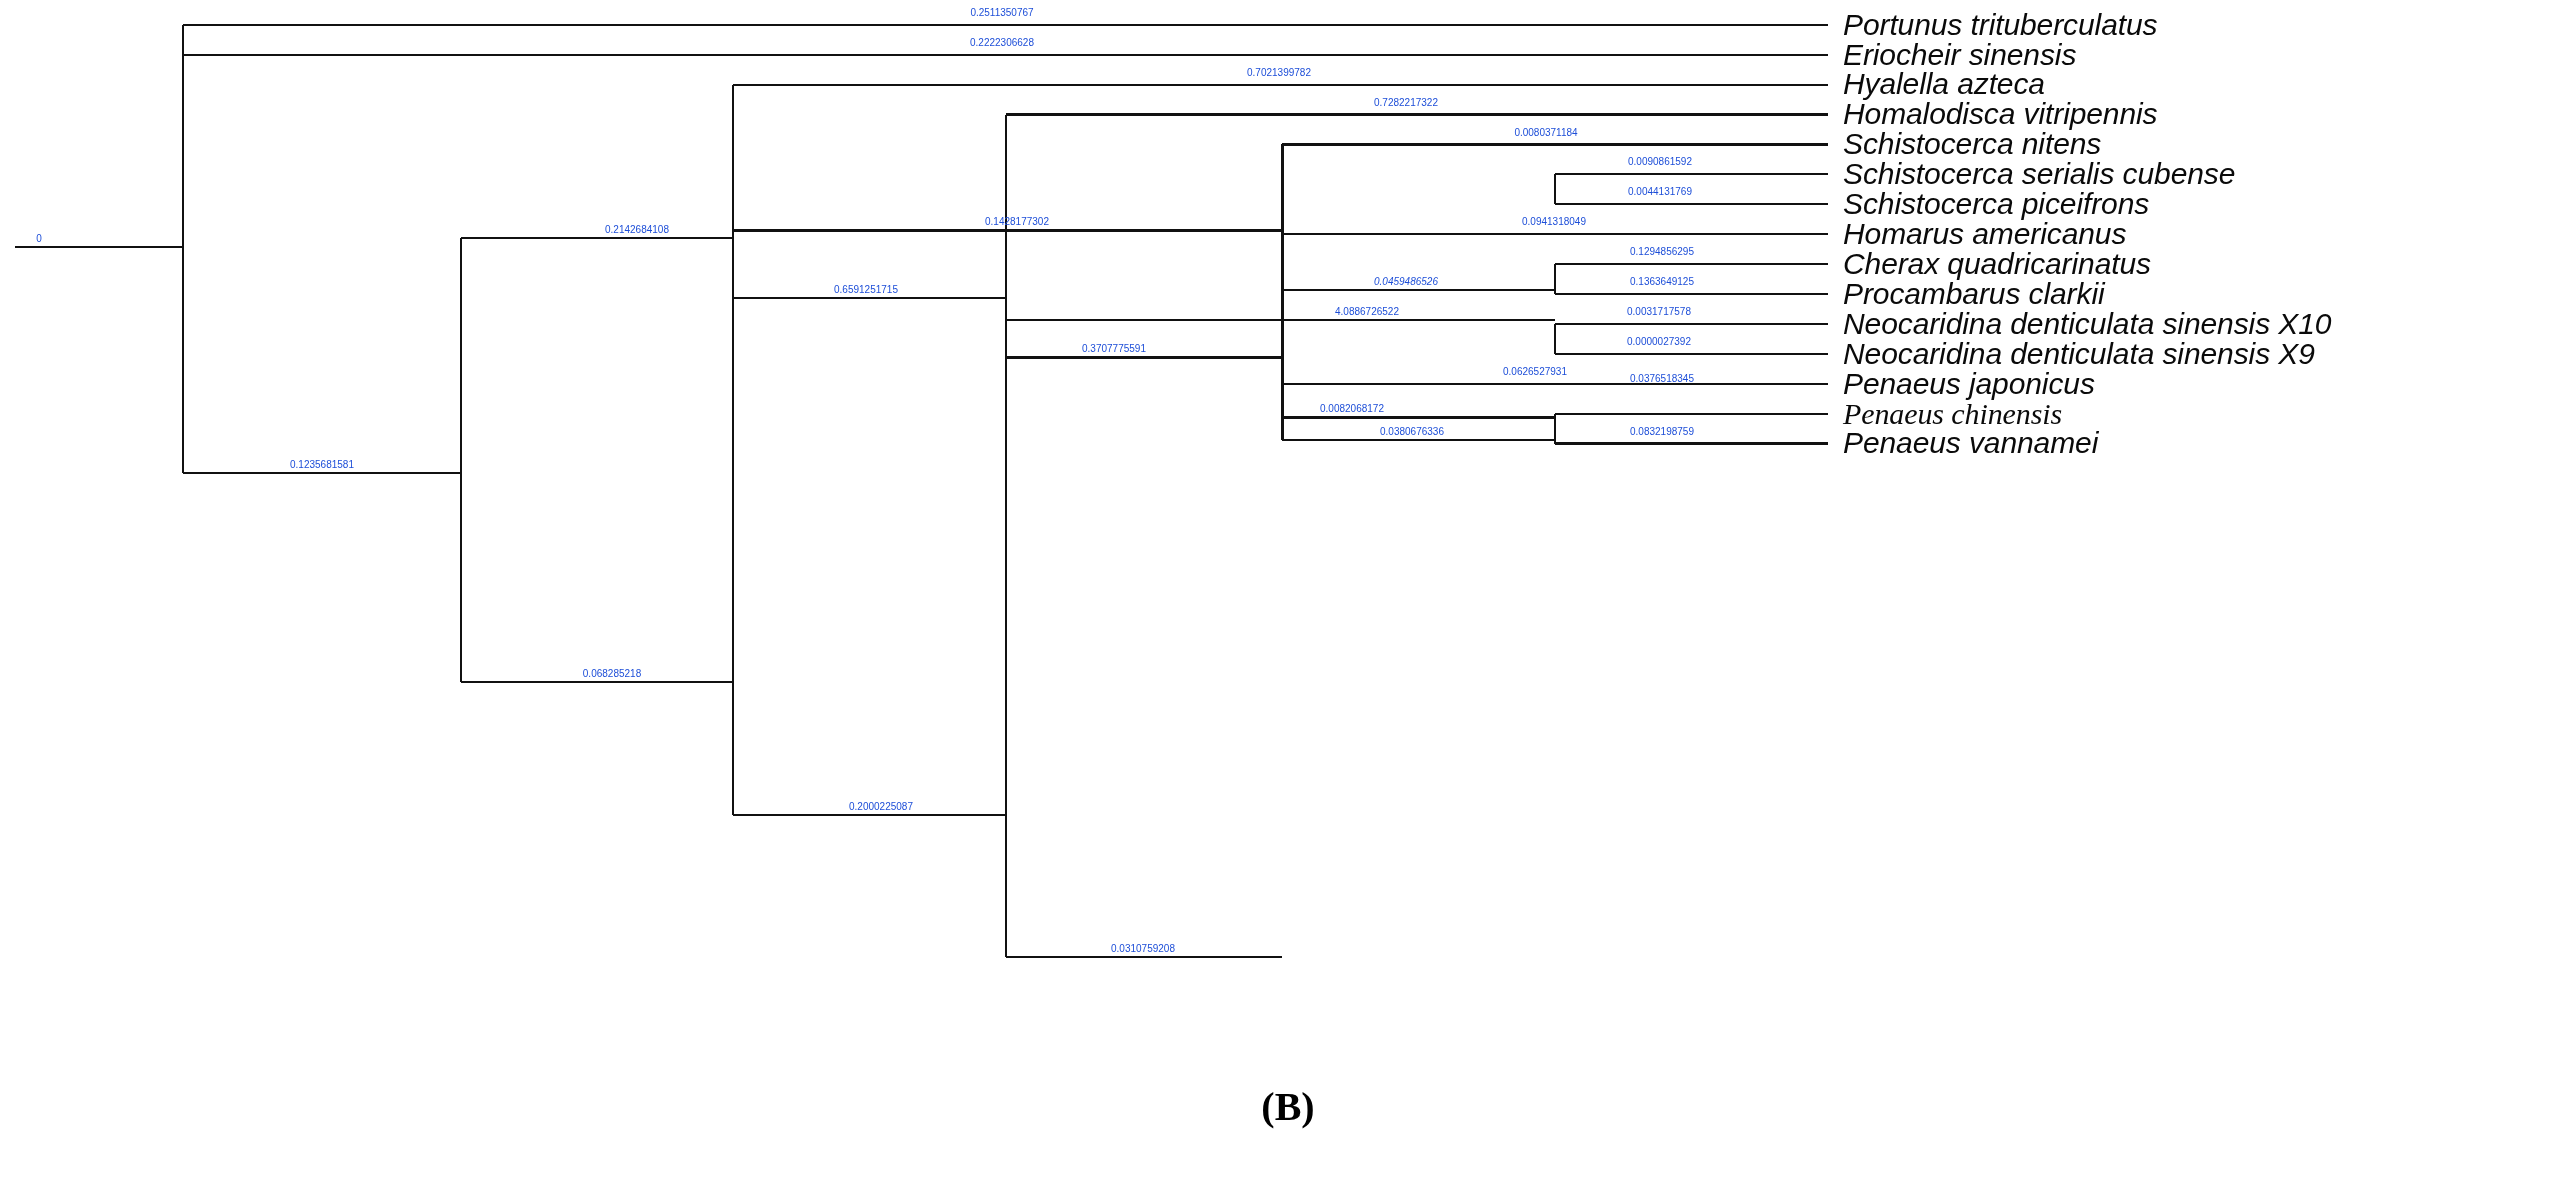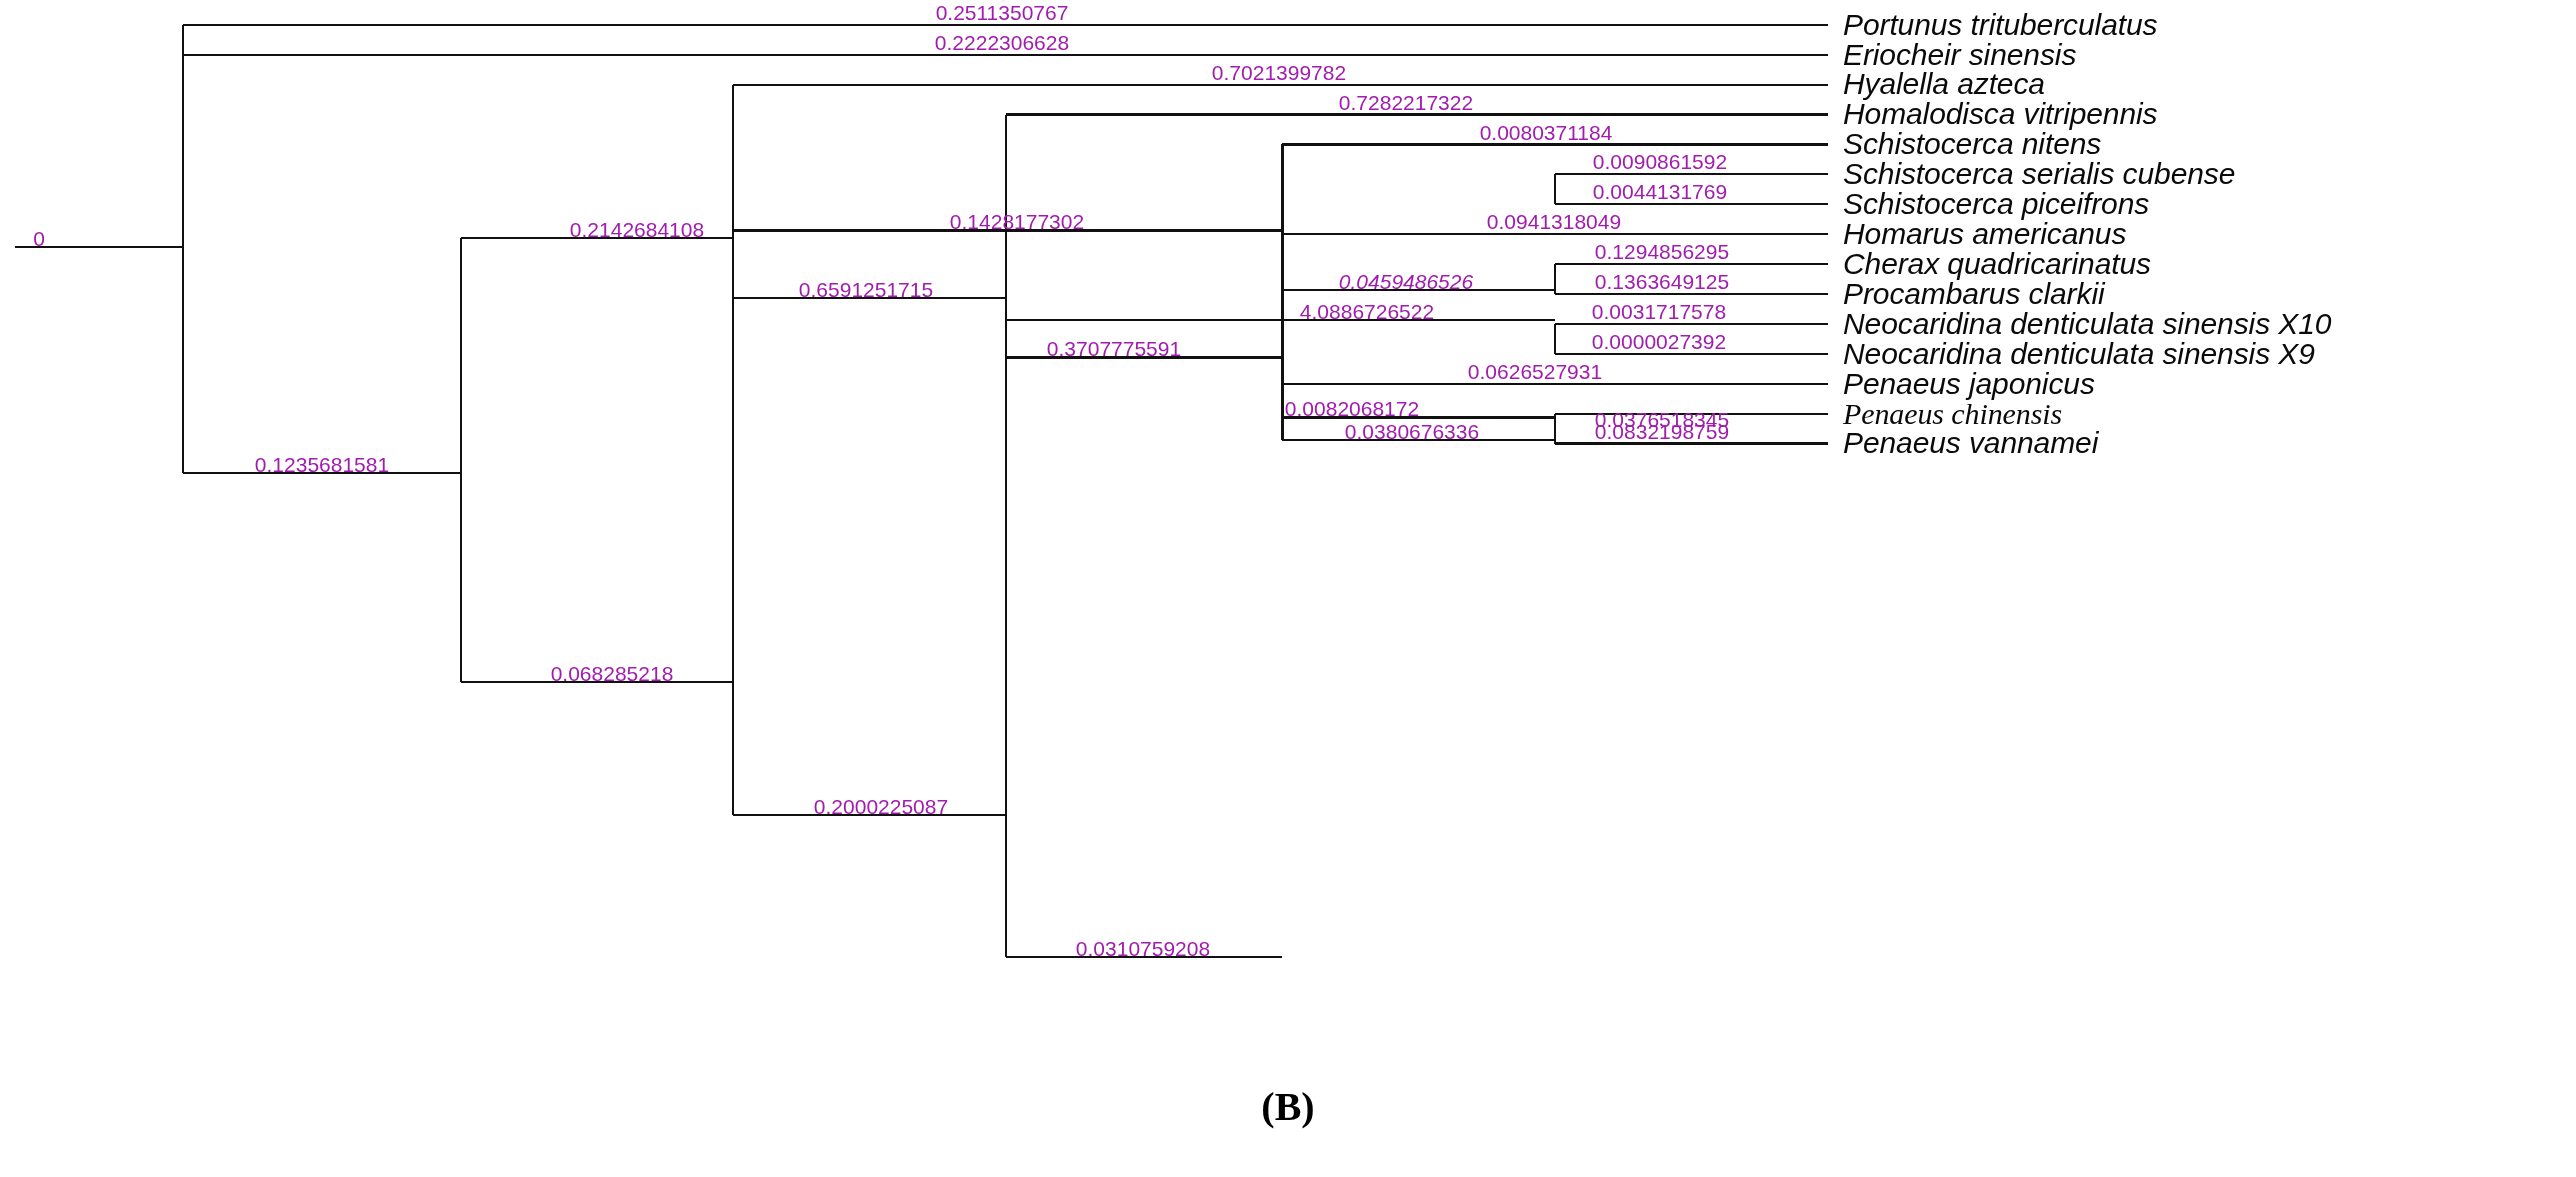--- a/index.html
+++ b/index.html
@@ -21,24 +21,24 @@
     font-size:30px;
     line-height:30px;
     white-space:nowrap;
     color:#0a0a0a;
     transform:translateY(-50%);
     letter-spacing:-0.1px;
   }
   .branch-label{
     position:absolute;
     font-family:"Liberation Sans", sans-serif;
-    font-size:21px;
+    font-size:10px;
     line-height:15.7px;
     white-space:nowrap;
-    color:#a21caf;
+    color:#1d4ed8;
     transform:translate(-50%,-100%);
   }
   #panel-caption{
     position:absolute;
     left:0;right:0;
     top:1083px;
     text-align:center;
     font-family:"Liberation Serif", serif;
     font-weight:bold;
     font-size:40px;
@@ -135,19 +135,19 @@
       <div class="branch-label" style="left: 1406px; top: 290px; font-style: italic;">0.0459486526</div>
       <div class="branch-label" style="left: 1662px; top: 260px;">0.1294856295</div>
       <div class="branch-label" style="left: 1662px; top: 290px;">0.1363649125</div>
       <div class="branch-label" style="left: 881px; top: 815px;">0.2000225087</div>
       <div class="branch-label" style="left: 1367px; top: 320px;">4.0886726522</div>
       <div class="branch-label" style="left: 1659px; top: 320px;">0.0031717578</div>
       <div class="branch-label" style="left: 1659px; top: 350px;">0.0000027392</div>
       <div class="branch-label" style="left: 1143px; top: 957px;">0.0310759208</div>
       <div class="branch-label" style="left: 1527px; top: 380px; padding-left: 16px;">0.0626527931</div>
       <div class="branch-label" style="left: 1396px; top: 440px; margin-left: 16px;">0.0380676336</div>
-      <div class="branch-label" style="left: 1662px; top: 428px;">0.0376518345</div>
+      <div class="branch-label" style="left: 1662px; top: 387px;">0.0376518345</div>
       <div class="branch-label" style="left: 1662px; top: 440px;">0.0832198759</div>
     </div>
 
   <div id="panel-caption">(B)</div>
 </div>
 
 
 </body></html>

